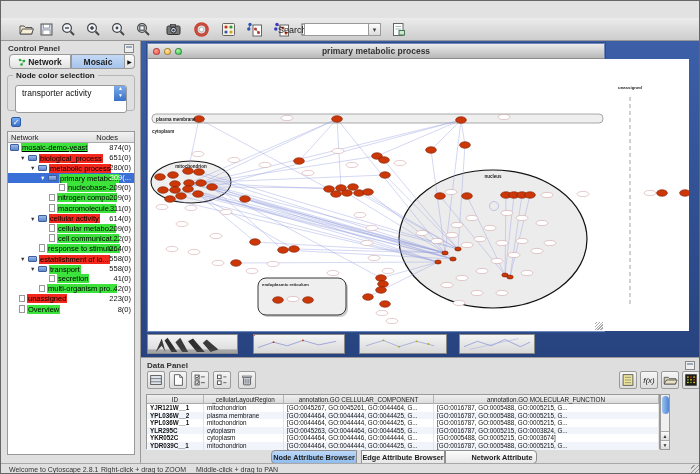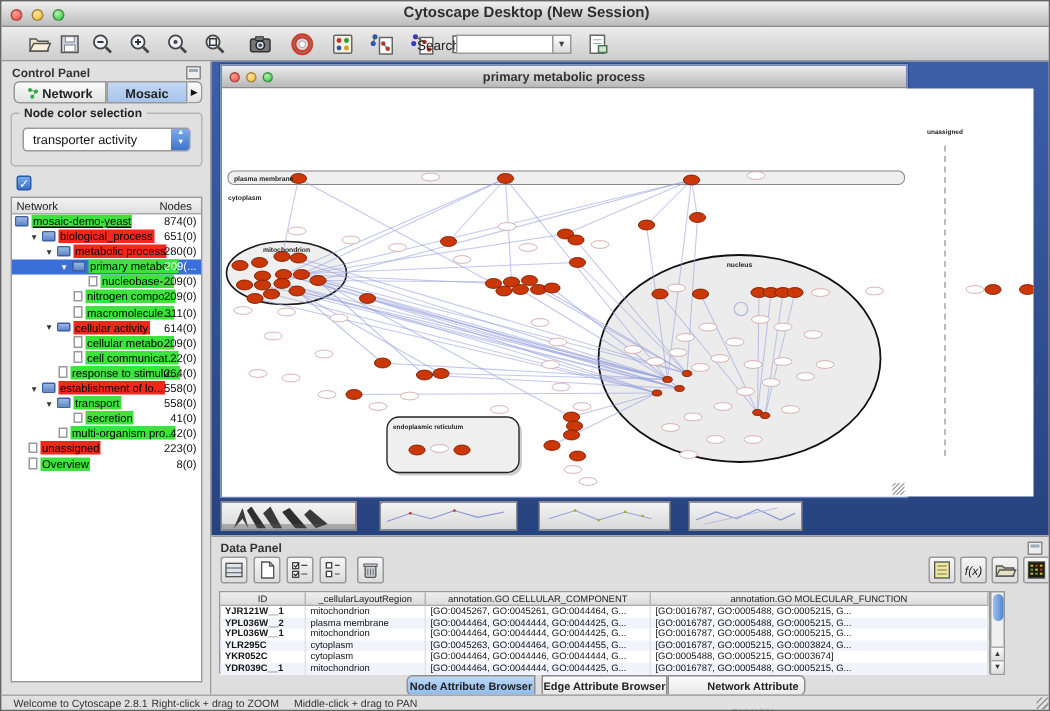--- a/index.html
+++ b/index.html
@@ -35,35 +35,35 @@
   #cp-tabs{position:absolute;left:8px;top:13px;width:126px;height:15px;}
   .cp-tab{position:absolute;top:0;height:15px;border:1px solid #999;font-size:8.5px;font-weight:bold;
     color:#222;text-align:center;line-height:14px;}
   #cp-tab-network{left:0;width:62px;border-radius:4px 0 0 4px;background:linear-gradient(#fcfcfc,#e2e2e2);}
   #cp-tab-mosaic{left:62px;width:54px;background:linear-gradient(#c4d9f5,#a6c4ec);}
   #cp-tab-more{left:116px;width:10px;height:15px;position:absolute;border:1px solid #999;border-left:none;
     background:linear-gradient(#fcfcfc,#e2e2e2);border-radius:0 4px 4px 0;font-size:6px;line-height:14px;text-align:center;color:#111;}
   .tab-net-ic{display:inline-block;width:8px;height:8px;vertical-align:-1px;margin-right:2px;}
   #cp-group{position:absolute;left:6px;top:34px;width:128px;height:36px;border:1px solid #b5b5b5;border-radius:3px;}
   #cp-group-label{position:absolute;left:5px;top:-5px;background:#e0e0e0;padding:0 3px;font-size:8px;font-weight:bold;color:#222;}
-  #cp-combo{position:absolute;left:7px;top:9px;width:112px;height:16px;background:#fff;border:1px solid #9a9a9a;
+  #cp-combo{position:absolute;left:7px;top:9px;width:112px;height:28px;background:#fff;border:1px solid #9a9a9a;
     border-radius:3px;font-size:8.5px;line-height:14px;padding-left:6px;color:#111;overflow:hidden;}
   #cp-combo-btn{position:absolute;right:-1px;top:-1px;width:13px;height:16px;border-radius:0 3px 3px 0;
     background:linear-gradient(#7fb0ef,#3a71c9);color:#fff;font-size:5px;line-height:7px;text-align:center;}
   #cp-check-row{position:absolute;left:10px;top:76px;height:12px;}
   #cp-checkbox{position:absolute;left:0;top:0;width:10px;height:10px;border-radius:2px;
     background:linear-gradient(#79aced,#3a71c9);border:1px solid #2c5aa8;color:#fff;font-size:8px;line-height:9px;text-align:center;}
   #cp-check-label{position:absolute;left:15px;top:13px;font-size:8.5px;color:#111;white-space:nowrap;text-align:right;}
   #tree{position:absolute;left:6px;top:76px;width:128px;height:338px;background:#fff;border:1px solid #999;}
   
   #tree{top:90px;height:324px;}
   #tree-head{position:absolute;left:0;top:0;right:0;height:11px;background:linear-gradient(#f2f2f2,#dedede);
     border-bottom:1px solid #aaa;font-size:7.5px;color:#222;}
   #tree-head .h1{position:absolute;left:3px;top:1px;}
-  #tree-head .h2{position:absolute;right:6px;top:1px;}
+  #tree-head .h2{position:absolute;right:16px;top:1px;}
   #tree-rows{position:absolute;left:0;top:11px;right:0;bottom:0;overflow:hidden;}
   .tree-row{position:relative;height:10.1px;font-size:7.5px;white-space:nowrap;line-height:10px;}
   .tree-row.sel{background:#3a6fd8;}
   .tr-arrow{display:inline-block;width:8px;font-size:5.5px;color:#333;vertical-align:0.5px;}
   .tree-row.sel .tr-arrow{color:#fff;}
   .tr-folder{display:inline-block;width:9px;height:6.5px;background:linear-gradient(#9db8e8,#5f86c9);
     border:0.5px solid #3e5f9e;border-radius:1px;margin-right:2px;vertical-align:-0.5px;}
   .tr-leaf{display:inline-block;width:6px;height:7.5px;background:#fff;border:0.5px solid #999;margin-right:2px;vertical-align:-1px;}
   .tr-label{padding:0 1px;color:#000;}
   .tr-label.green{background:#3be33b;}
@@ -122,26 +122,20 @@
   #statusbar{position:absolute;left:0;top:462px;width:700px;height:12px;background:#e0e0e0;border-top:1px solid #a8a8a8;}
   .sb-item{position:absolute;top:2px;font-size:7px;color:#333;white-space:nowrap;}
   #sb-grip{position:absolute;right:1px;bottom:1px;width:9px;height:9px;
     background:repeating-linear-gradient(135deg,transparent 0 2px,#999 2px 3px);}
 </style>
 </head>
 <body>
 
 <div id="win">
 
-  <div id="titlebar">
-    <div class="light l-red" style="left:6px"></div>
-    <div class="light l-yel" style="left:20px"></div>
-    <div class="light l-grn" style="left:34px"></div>
-    <div id="win-title">Cytoscape Desktop (New Session)</div>
-  </div>
 
   <div id="toolbar">
     <div class="tb-ic" style="left:17px"><svg viewBox="0 0 17 17">
           <path d="M2 13 V5 h4 l1.5 1.5 H14 V13 z" fill="#efe6c9" stroke="#555" stroke-width="1"></path>
           <path d="M2 13 l2.5-5 H15.5 L13.5 13 z" fill="#f7efd8" stroke="#555" stroke-width="1"></path>
         </svg></div>
     <div class="tb-ic" style="left:37px"><svg viewBox="0 0 17 17">
           <rect x="3" y="3" width="11" height="11" fill="#cfd6e8" stroke="#555"></rect>
           <rect x="5.5" y="3.5" width="6" height="3.5" fill="#fff" stroke="#777" stroke-width=".6"></rect>
           <rect x="5" y="9" width="7" height="4.5" fill="#fff" stroke="#777" stroke-width=".6"></rect>

